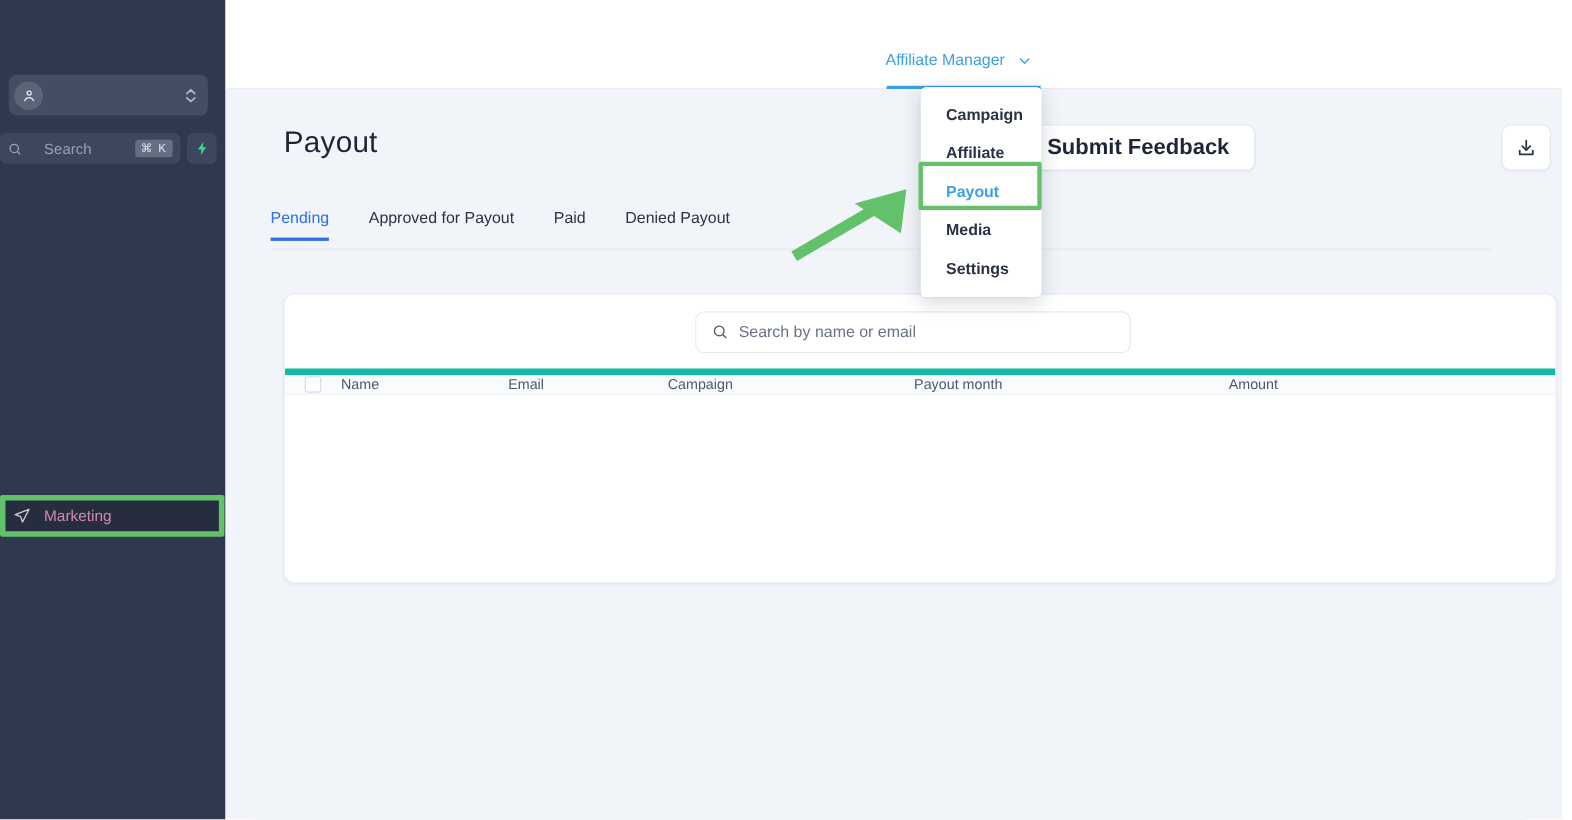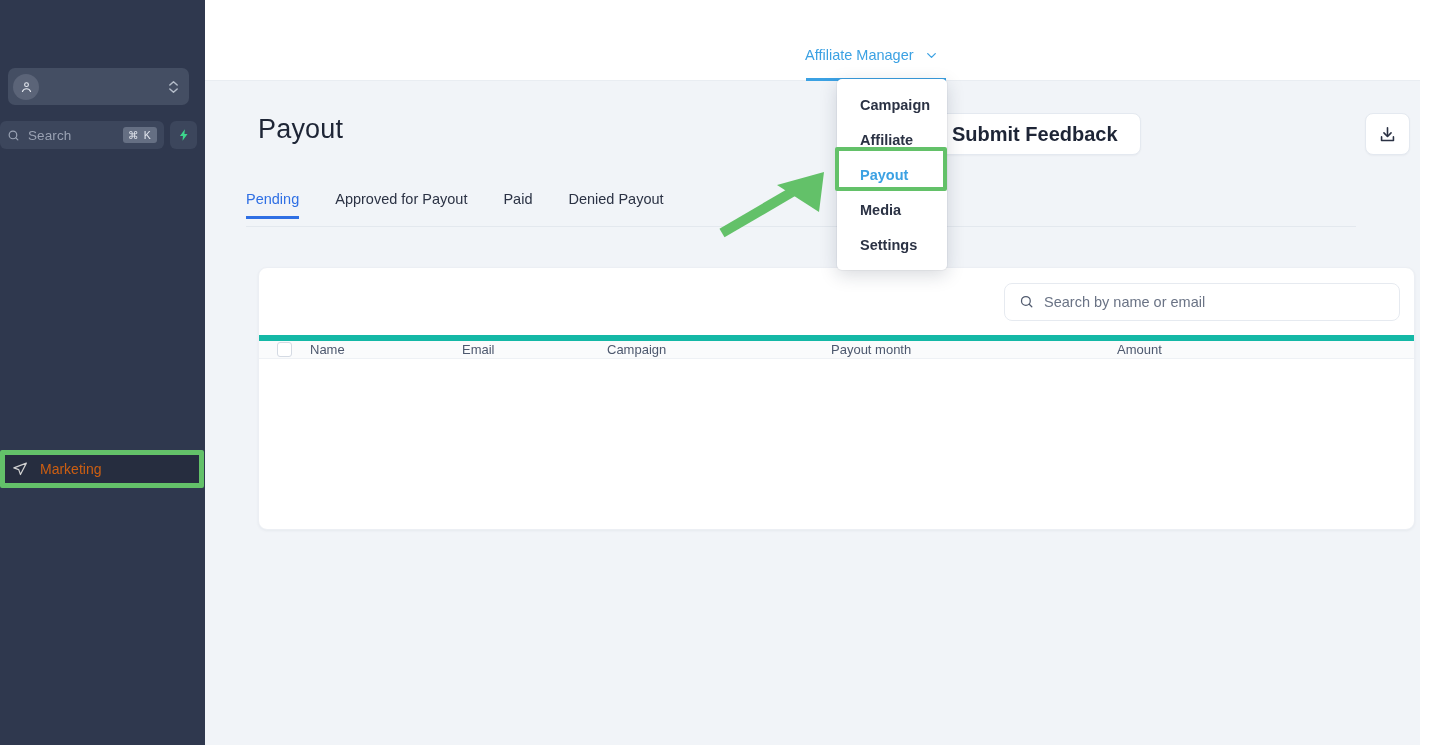--- a/index.html
+++ b/index.html
@@ -51,21 +51,21 @@
   }
   .search-box {
     flex: 1; height: 28px;
     background: #3c465c;
     border-radius: 6px;
     display: flex; align-items: center;
     padding: 0 7px;
   }
   .search-box .mag { width: 13px; height: 13px; color: #9aa3b4; flex: 0 0 auto; }
   .search-text {
-    margin-left: 8px;
+    margin-left: 20px;
     font-size: 13.5px; color: #99a1b2;
     letter-spacing: .1px;
     text-align: center;
   }
   .kbd {
     margin-left: auto;
     background: #656f83; color: #e2e6ee;
     font-size: 10.5px; line-height: 1;
     padding: 3px 5px; border-radius: 3px;
     letter-spacing: 1.2px;
@@ -76,21 +76,21 @@
     display: flex; align-items: center; justify-content: center;
     color: #3dd68c;
     font-size: 14px;
   }
 
   .nav-item-marketing {
     position: absolute; left: 6px; top: 455px;
     width: 190px; height: 28px;
     display: flex; align-items: center;
     padding-left: 6px;
-    color: #f97316;
+    color: #f9a8d4;
     font-size: 14px;
   }
   .nav-item-marketing svg { width: 16px; height: 16px; margin-right: 12px; }
 
   
   .hl-marketing {
     position: absolute; left: 0px; top: 450px;
     width: 204px; height: 38px;
     border: 5px solid #63c169;
     border-radius: 2px;
@@ -202,21 +202,21 @@
     position: absolute; left: 53px; top: 186px;
     width: 1157px; height: 263px;
     background: #ffffff;
     border: 1px solid #eceff4;
     border-radius: 9px;
     box-shadow: 0 1px 3px rgba(22,32,56,.05);
     overflow: hidden;
   }
   .card-toolbar {
     height: 67px;
-    display: flex; align-items: center; justify-content: flex-end;
+    display: flex; align-items: center; justify-content: center;
     padding-right: 14px;
   }
   .table-search {
     width: 396px; height: 38px;
     background: #ffffff;
     border: 1px solid #e6eaf0;
     border-radius: 8px;
     display: flex; align-items: center;
     padding: 0 14px;
     cursor: text;

